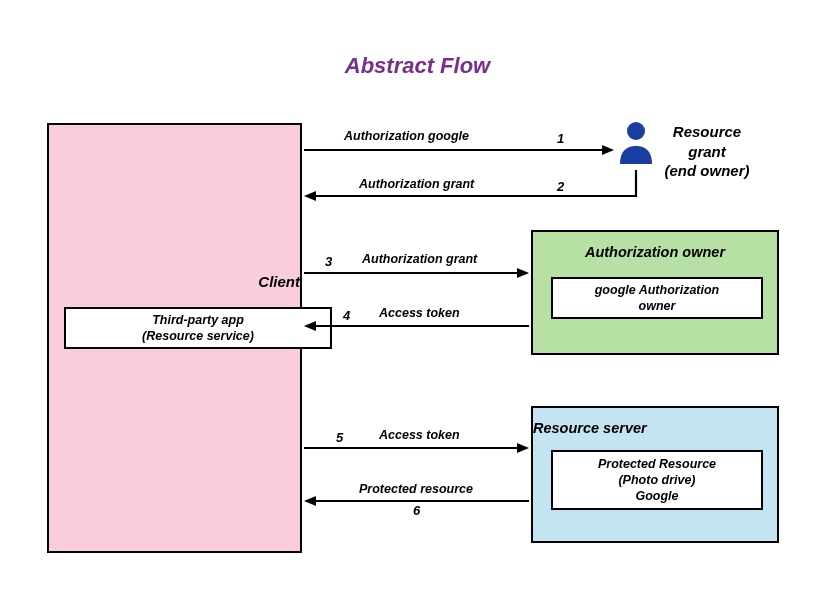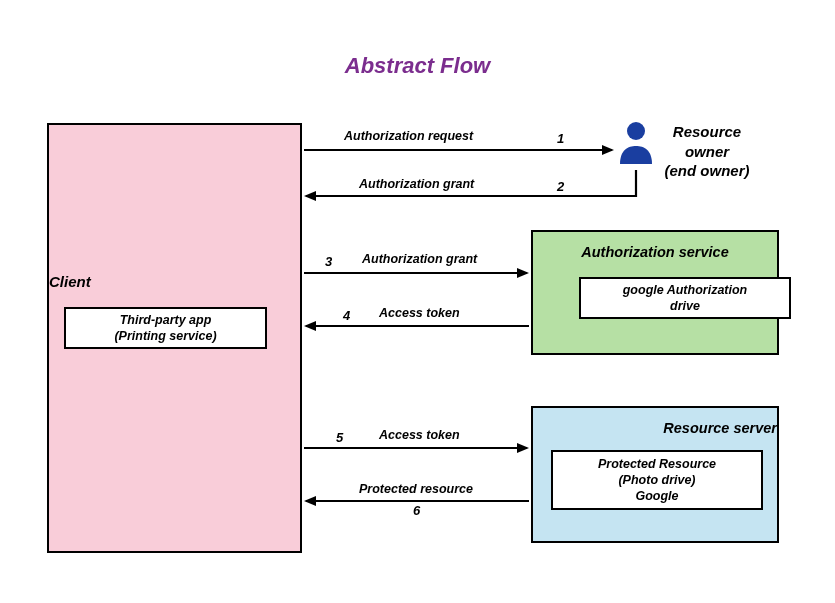--- a/index.html
+++ b/index.html
@@ -31,21 +31,21 @@
     top: 123px;
     width: 255px;
     height: 430px;
     background: #f9cdd9;
   }
   .client-label {
     position: absolute;
     top: 148px;
     left: 0;
     width: 100%;
-    text-align: left;
+    text-align: right;
     font-weight: bold;
     font-style: italic;
     font-size: 15px;
   }
   .subbox {
     position: absolute;
     background: #fff;
     border: 2px solid #000;
     font-weight: bold;
     font-style: italic;
@@ -53,21 +53,21 @@
     text-align: center;
     display: flex;
     flex-direction: column;
     justify-content: center;
     align-items: center;
     line-height: 1.3;
   }
   .client-sub {
     left: 15px;
     top: 182px;
-    width: 203px;
+    width: 268px;
     height: 42px;
   }
   .auth-box {
     left: 531px;
     top: 230px;
     width: 248px;
     height: 125px;
     background: #b6e0a4;
   }
   .auth-label {
@@ -78,35 +78,34 @@
     text-align: center;
     font-weight: bold;
     font-style: italic;
     font-size: 14.5px;
   }
   .auth-sub {
     left: 18px;
     top: 45px;
     width: 212px;
     height: 42px;
-    margin-left: 28px;
   }
   .res-box {
     left: 531px;
     top: 406px;
     width: 248px;
     height: 137px;
     background: #c5e4f2;
   }
   .res-label {
     position: absolute;
     top: 12px;
     left: 0;
     width: 100%;
-    text-align: right;
+    text-align: left;
     font-weight: bold;
     font-style: italic;
     font-size: 14.5px;
   }
   .res-sub {
     left: 18px;
     top: 42px;
     width: 212px;
     height: 60px;
   }
@@ -151,50 +150,50 @@
 </style>
 </head>
 <body>
 
 <div class="title">Abstract Flow</div>
 
 <div class="box client-box">
   <div class="client-label">Client</div>
   <div class="subbox client-sub">
     <span>Third-party app</span>
-    <span>(Printing service)</span>
+    <span>(Resource service)</span>
   </div>
 </div>
 
 <div class="box auth-box">
-  <div class="auth-label">Authorization service</div>
+  <div class="auth-label">Authorization owner</div>
   <div class="subbox auth-sub">
     <span>google Authorization</span>
-    <span>drive</span>
+    <span>owner</span>
   </div>
 </div>
 
 <div class="box res-box">
   <div class="res-label">Resource server</div>
   <div class="subbox res-sub">
     <span>Protected Resource</span>
     <span>(Photo drive)</span>
     <span>Google</span>
   </div>
 </div>
 
 <div class="user-icon">
   <svg viewBox="0 0 40 48" width="40" height="48">
     <circle cx="20" cy="11" r="9" fill="#1a3ea0"></circle>
     <path d="M 4 44 C 4 30 12 26 20 26 C 28 26 36 30 36 44 Z" fill="#1a3ea0"></path>
   </svg>
 </div>
 <div class="user-text">
   <span>Resource</span><br>
-  <span>owner</span><br>
+  <span>grant</span><br>
   <span>(end owner)</span>
 </div>
 
 <svg class="arrow-svg">
   <defs>
     <marker id="ah" markerWidth="12" markerHeight="10" refX="10" refY="5" orient="auto" markerUnits="userSpaceOnUse">
       <path d="M0,0 L12,5 L0,10 Z" fill="#000"></path>
     </marker>
   </defs>
 
@@ -204,21 +203,21 @@
 
   <line x1="304" y1="273" x2="527" y2="273" stroke="#000" stroke-width="2.2" marker-end="url(#ah)"></line>
 
   <line x1="529" y1="326" x2="306" y2="326" stroke="#000" stroke-width="2.2" marker-end="url(#ah)"></line>
 
   <line x1="304" y1="448" x2="527" y2="448" stroke="#000" stroke-width="2.2" marker-end="url(#ah)"></line>
 
   <line x1="529" y1="501" x2="306" y2="501" stroke="#000" stroke-width="2.2" marker-end="url(#ah)"></line>
 </svg>
 
-<span class="lbl" style="left:344px; top:129px;">Authorization request</span>
+<span class="lbl" style="left:344px; top:129px;">Authorization google</span>
 <span class="num" style="left:557px; top:131px;">1</span>
 
 <span class="lbl" style="left:359px; top:177px;">Authorization grant</span>
 <span class="num" style="left:557px; top:179px;">2</span>
 
 <span class="lbl" style="left:362px; top:252px;">Authorization grant</span>
 <span class="num" style="left:325px; top:254px;">3</span>
 
 <span class="lbl" style="left:379px; top:306px;">Access token</span>
 <span class="num" style="left:343px; top:308px;">4</span>

